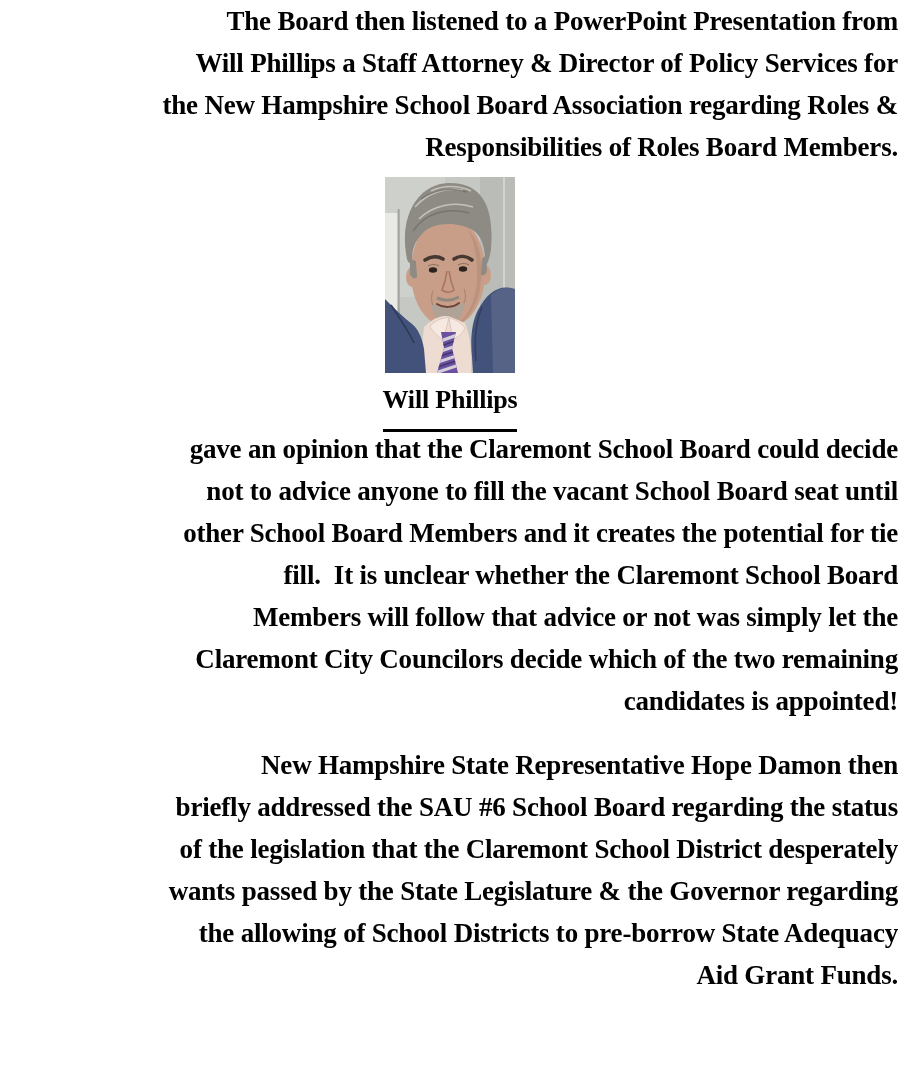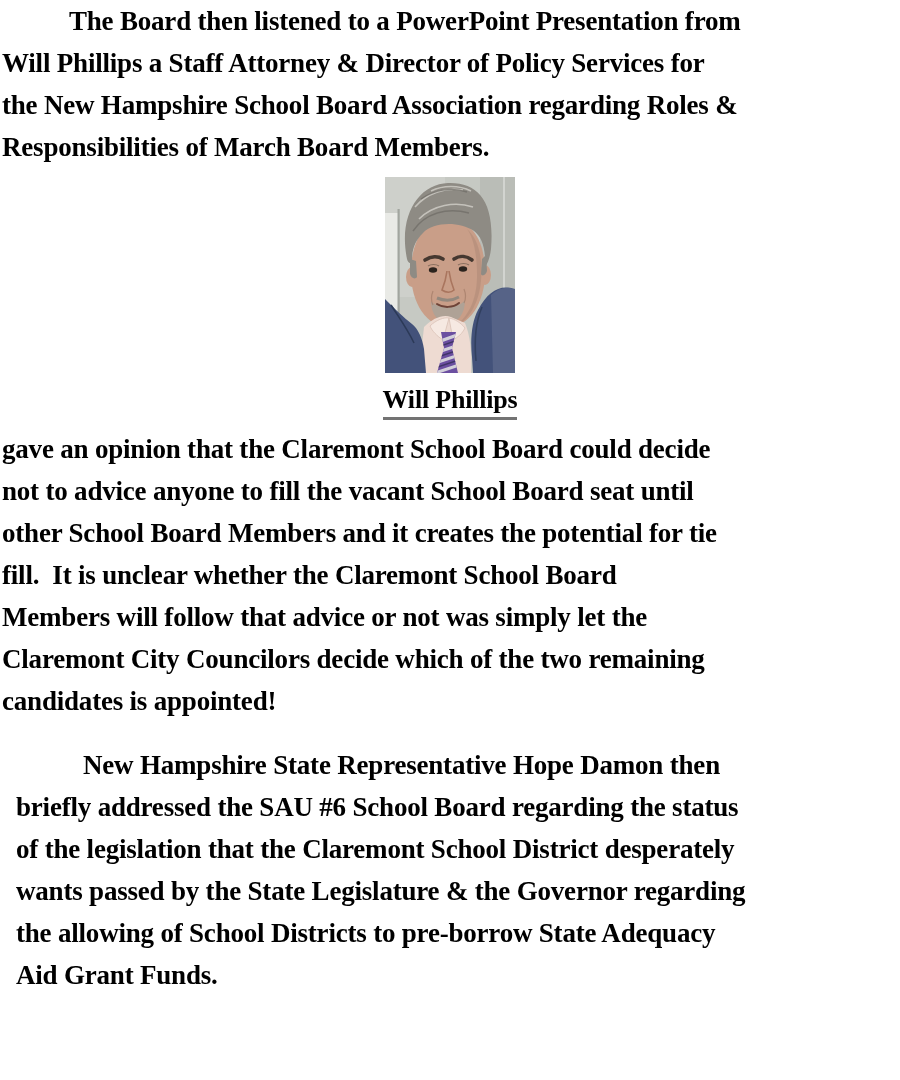--- a/index.html
+++ b/index.html
@@ -5,49 +5,49 @@
   html, body { margin: 0; padding: 0; }
   body {
     width: 900px; height: 1080px; overflow: hidden;
     background: #ffffff; color: #000000;
     font-family: "Liberation Serif", serif;
     font-weight: bold;
     font-size: 27px;
     line-height: 42px;
     letter-spacing: -0.2px;
   }
-  .para { margin: 0; padding: 0 2px; }
+  .para { margin: 0; padding: 0 2px; text-align: right; }
   .line { white-space: pre; }
   .line.first { padding-left: 67px; }
   #para-2 { margin-top: 11px; }
   #para-3 { margin-top: 22px; padding-left: 16px; }
 
   .figure { margin: 9px 0 0 0; text-align: center; }
   .photo-frame {
     display: inline-block; width: 130px; height: 196px;
     vertical-align: top; line-height: 0;
   }
   .photo-frame svg { display: block; }
   .caption { margin-top: 10px; font-size: 26px; line-height: 34px; }
   .caption .underlined {
-    border-bottom: 3px solid #737373;
-    padding-bottom: 3px;
+    border-bottom: 3px solid #000000;
+    padding-bottom: 15px;
     margin-top: 8px;
   }
 </style>
 </head>
 <body>
 
 <div>
 
   <div class="para" id="para-1">
     <div class="line first">The Board then listened to a PowerPoint Presentation from</div>
     <div class="line">Will Phillips a Staff Attorney &amp; Director of Policy Services for</div>
     <div class="line">the New Hampshire School Board Association regarding Roles &amp;</div>
-    <div class="line">Responsibilities of March Board Members.</div>
+    <div class="line">Responsibilities of Roles Board Members.</div>
   </div>
 
   <div class="figure">
     <span class="photo-frame">
       <svg width="130" height="196" viewBox="0 0 130 196" xmlns="http://www.w3.org/2000/svg" role="img">
 
         <rect x="0" y="0" width="130" height="196" fill="#c6c9c3"></rect>
         <rect x="0" y="0" width="60" height="120" fill="#ffffff" opacity="0.14"></rect>
         <rect x="95" y="0" width="35" height="196" fill="#000000" opacity="0.06"></rect>
         <rect x="118" y="0" width="2" height="150" fill="#ffffff" opacity="0.35"></rect>

